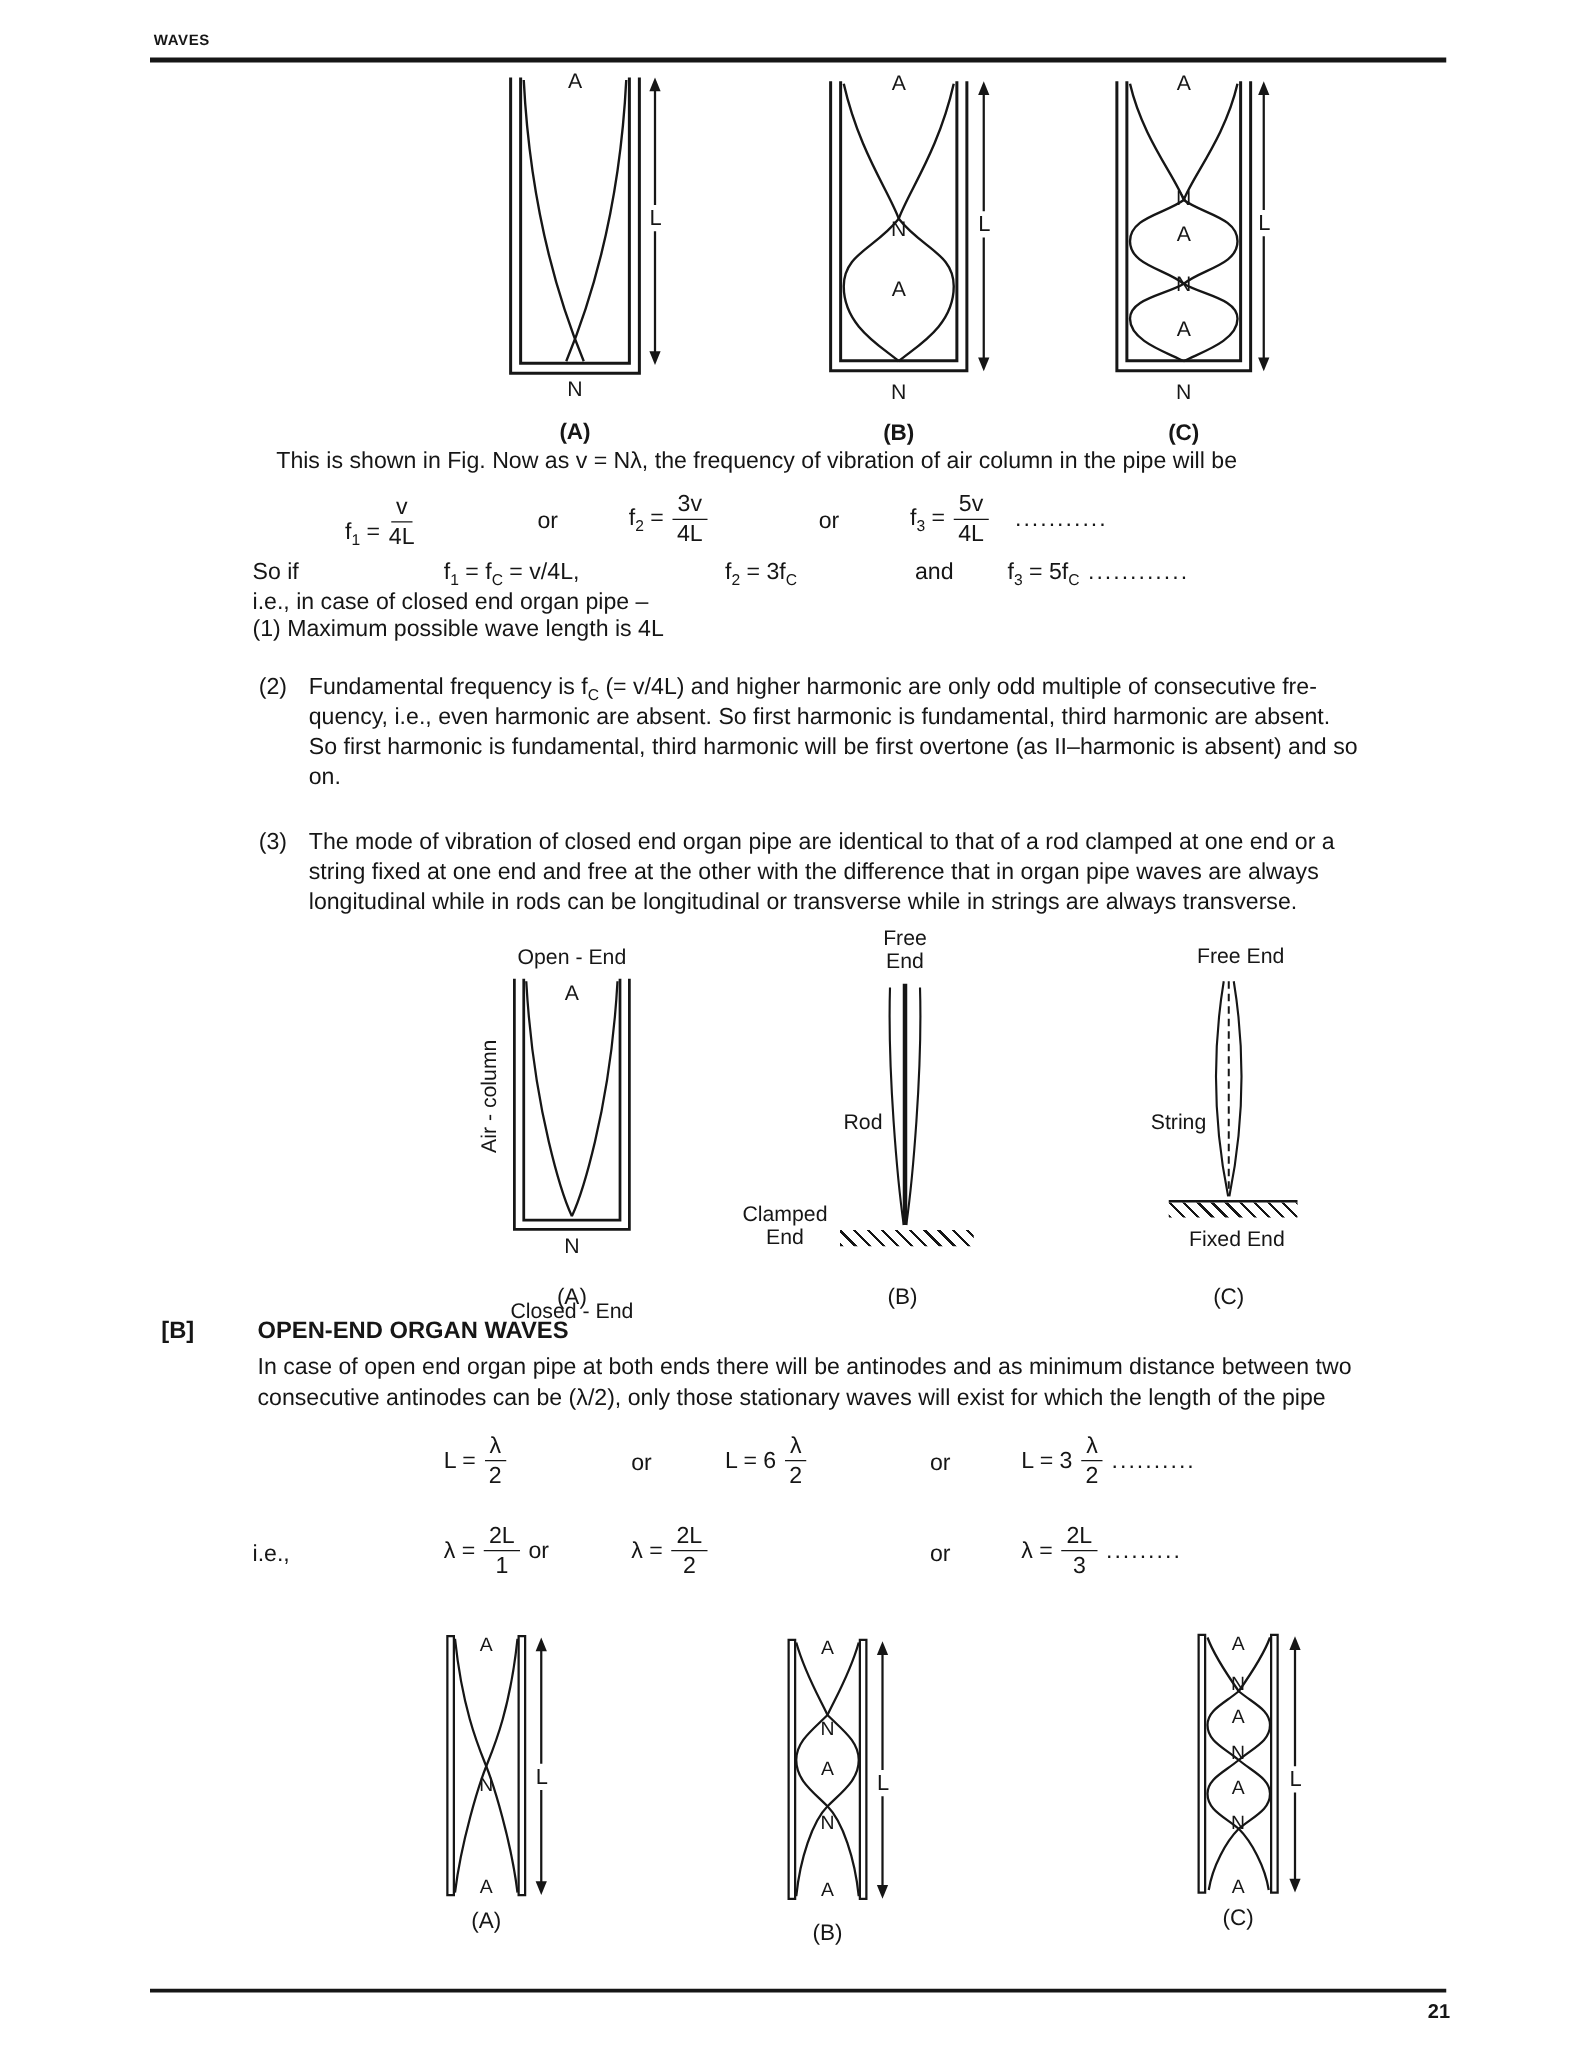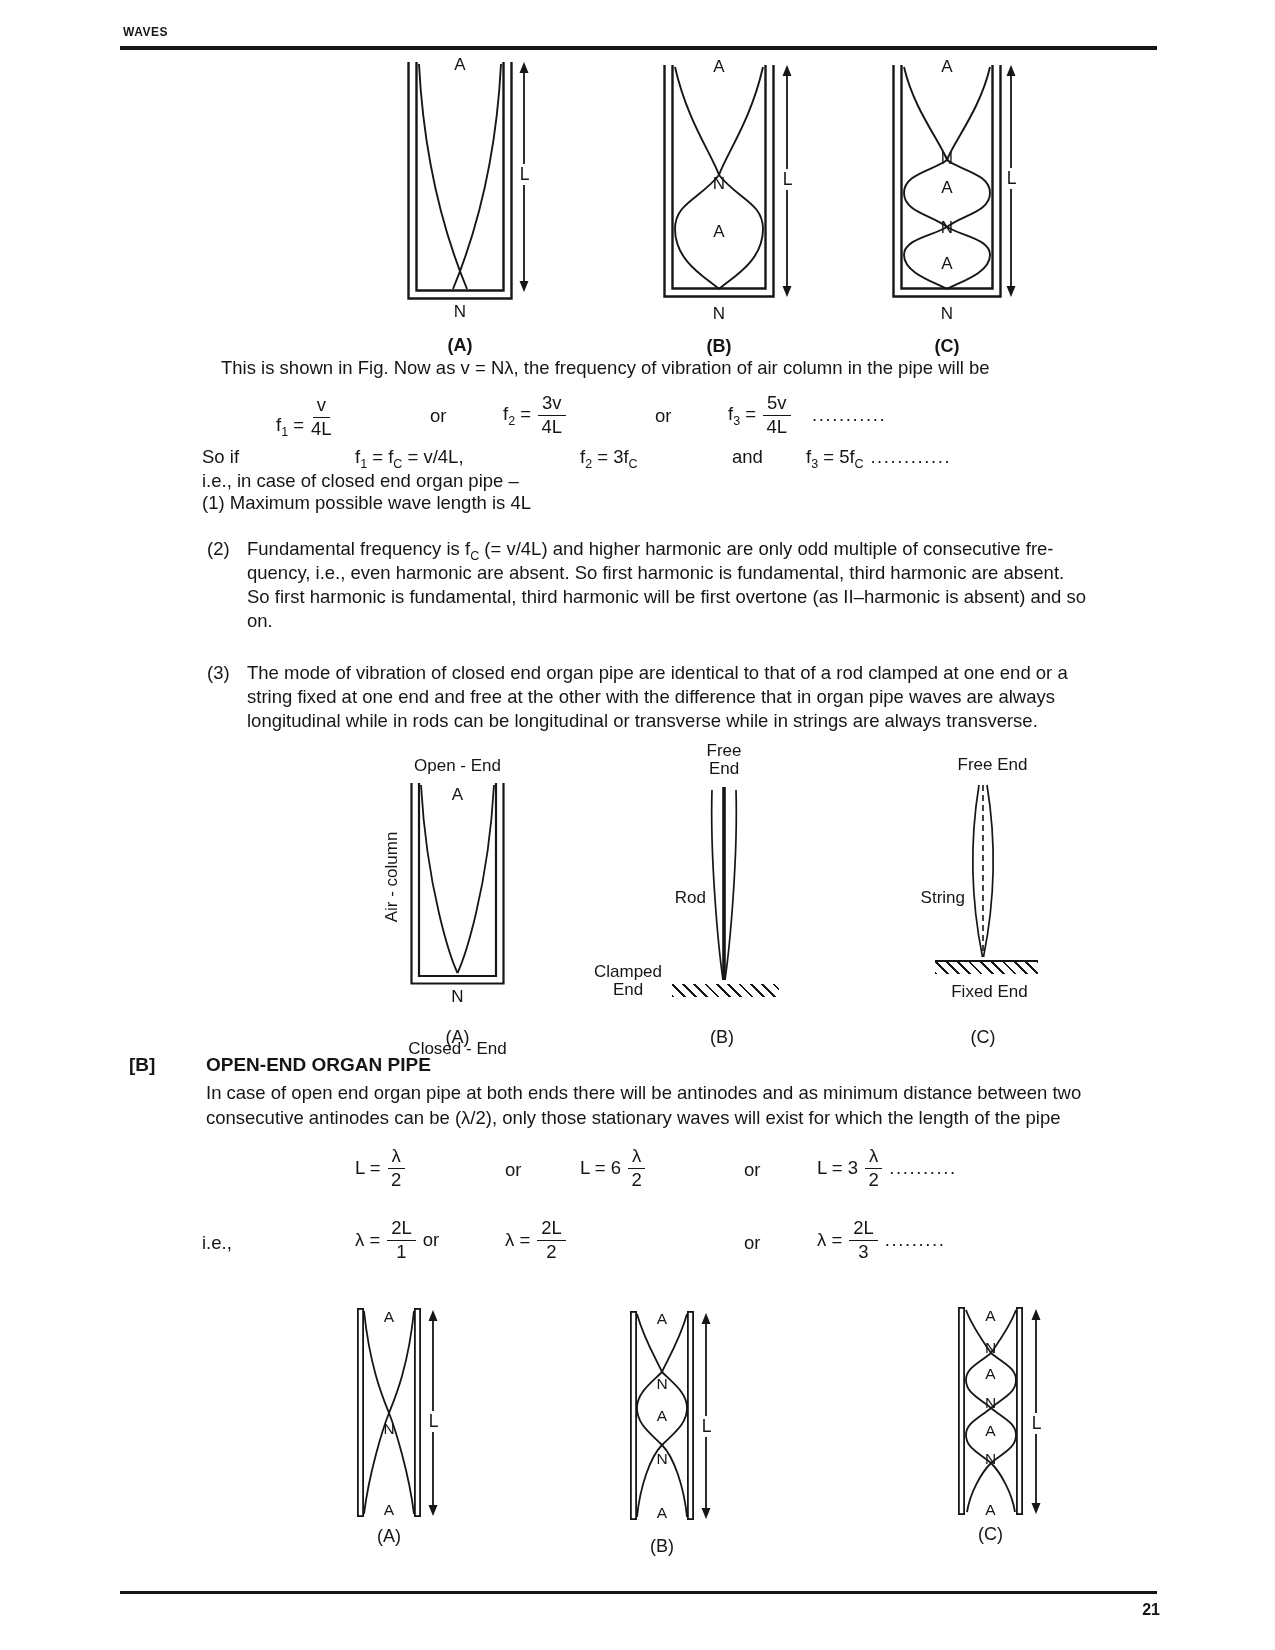--- a/index.html
+++ b/index.html
@@ -181,21 +181,21 @@
     <path d="M11 0 C2 55 3 115 14.5 172" stroke-width="1.7"></path>
     <path d="M19 0 C28 55 27 115 15.5 172" stroke-width="1.7"></path>
   </svg>
   <span class="pl" style="left:-25px; top:133px; width:60px; text-align:right;">String</span>
   <div class="hatch topline" style="left:5px; top:205px; width:103px; height:14px;"></div>
   <span class="pl" style="left:8px; top:227px; width:103px;">Fixed End</span>
   <span class="pc" style="left:33px; top:272px; width:40px;">(C)</span>
 </div>
 
 <div class="t b" style="left:129px; top:1053px; font-size:19px;">[B]</div>
-<div class="t b" style="left:206px; top:1053px; font-size:19px;">OPEN-END ORGAN PIPE</div>
+<div class="t b" style="left:206px; top:1053px; font-size:19px;">OPEN-END ORGAN WAVES</div>
 <div class="t" style="left:206px; top:1081px;">In case of open end organ pipe at both ends there will be antinodes and as minimum distance between two</div>
 <div class="t" style="left:206px; top:1106px;">consecutive antinodes can be (λ/2), only those stationary waves will exist for which the length of the pipe</div>
 
 <div class="eq" style="left:355px; top:1144px;">
   <span>L =</span>
   <span class="frac">
       <span class="num">λ</span>
       <span class="den">2</span>
     </span>
 </div>

